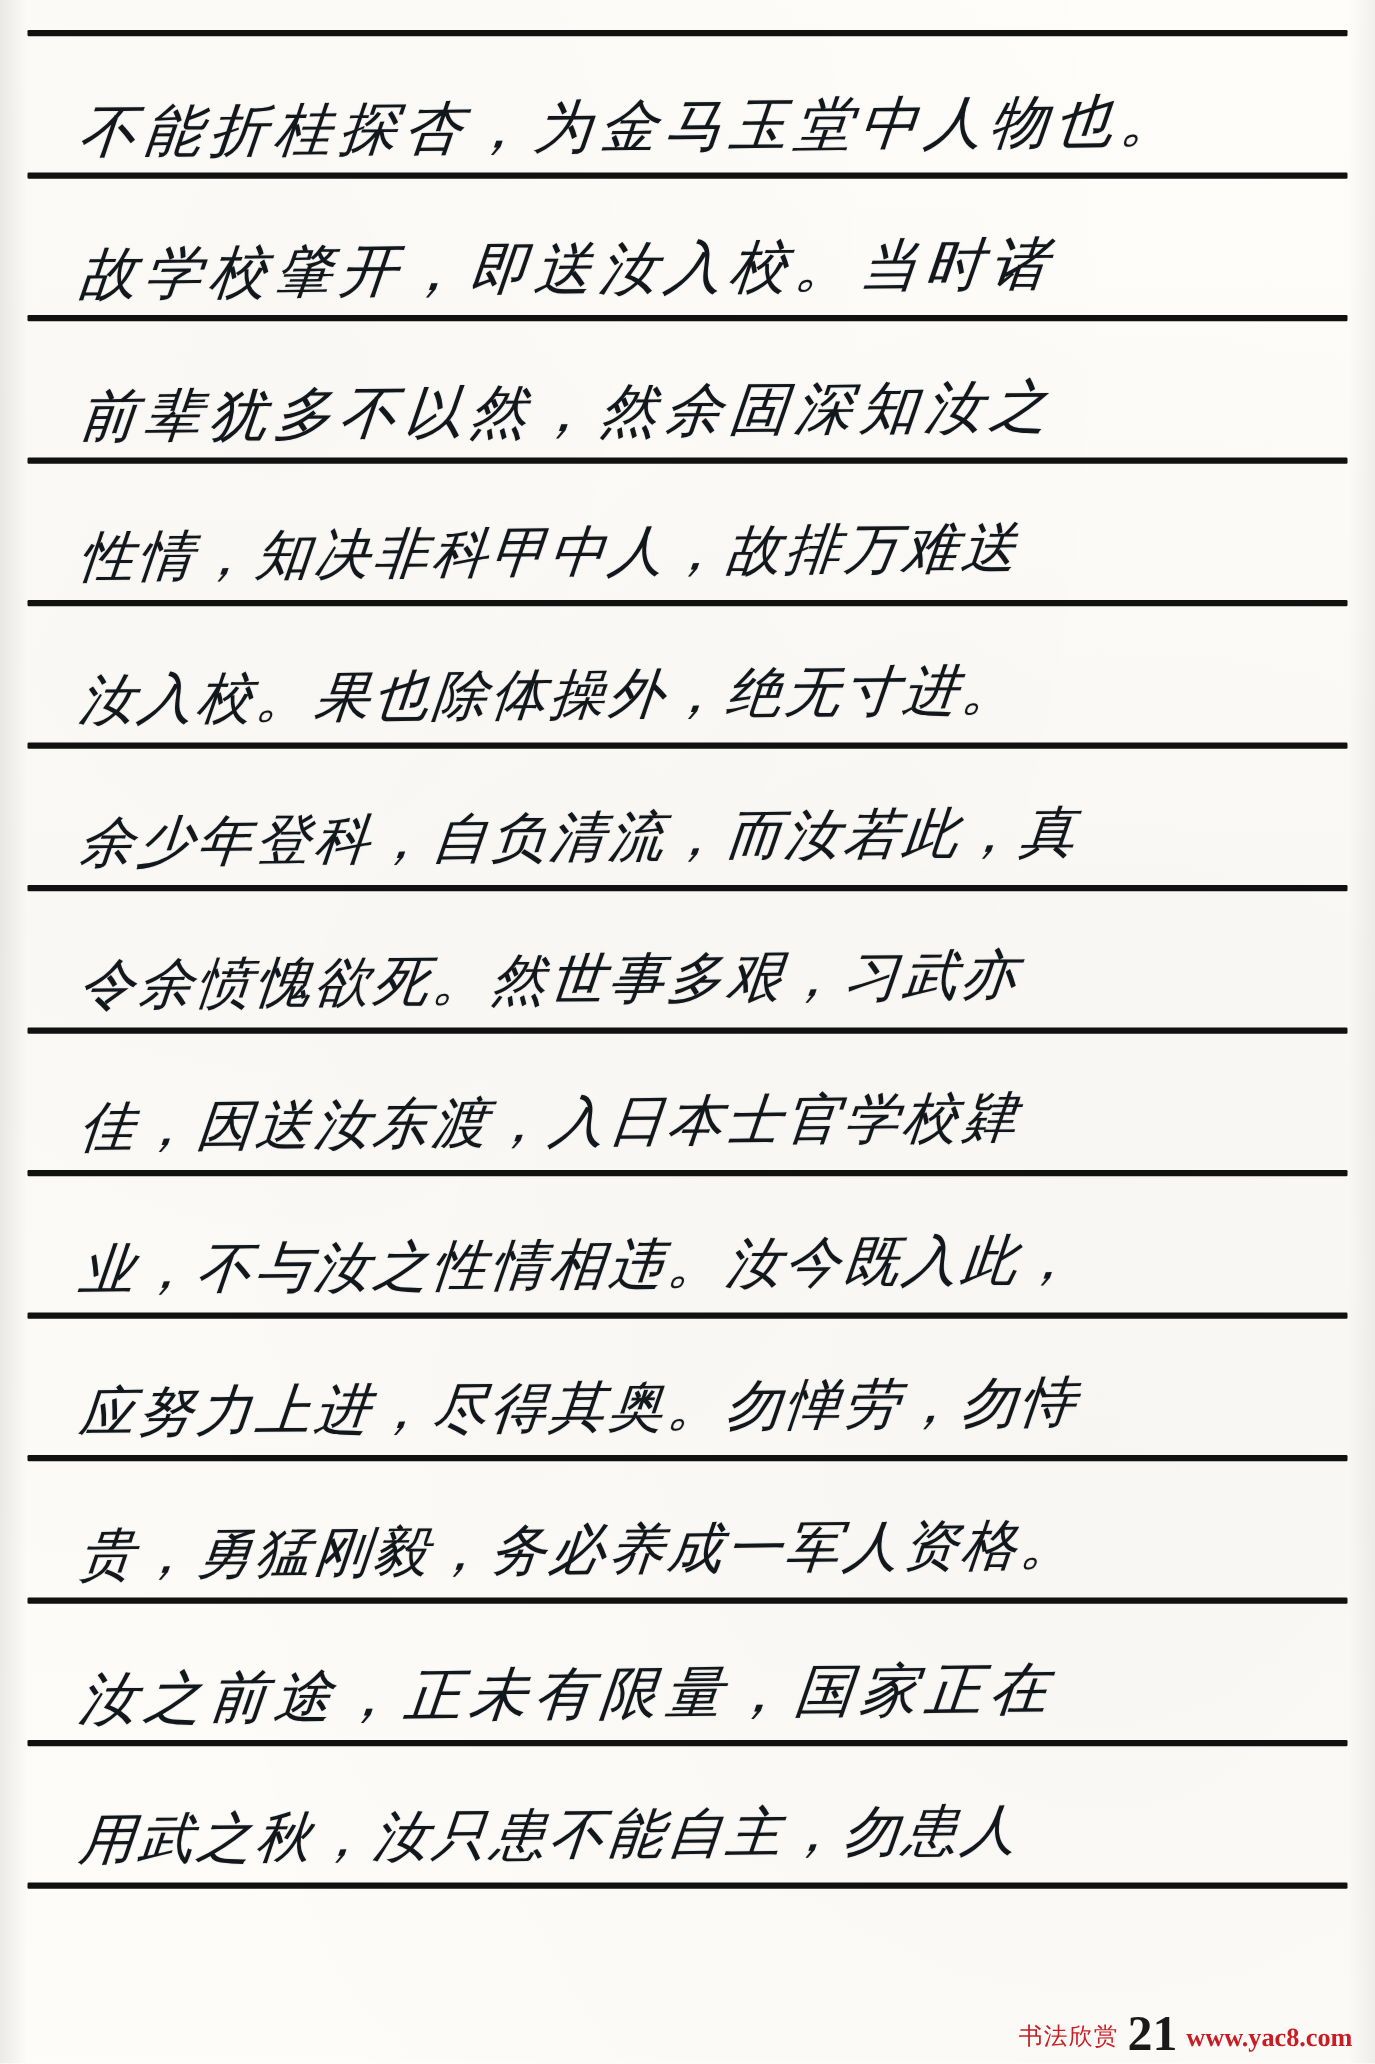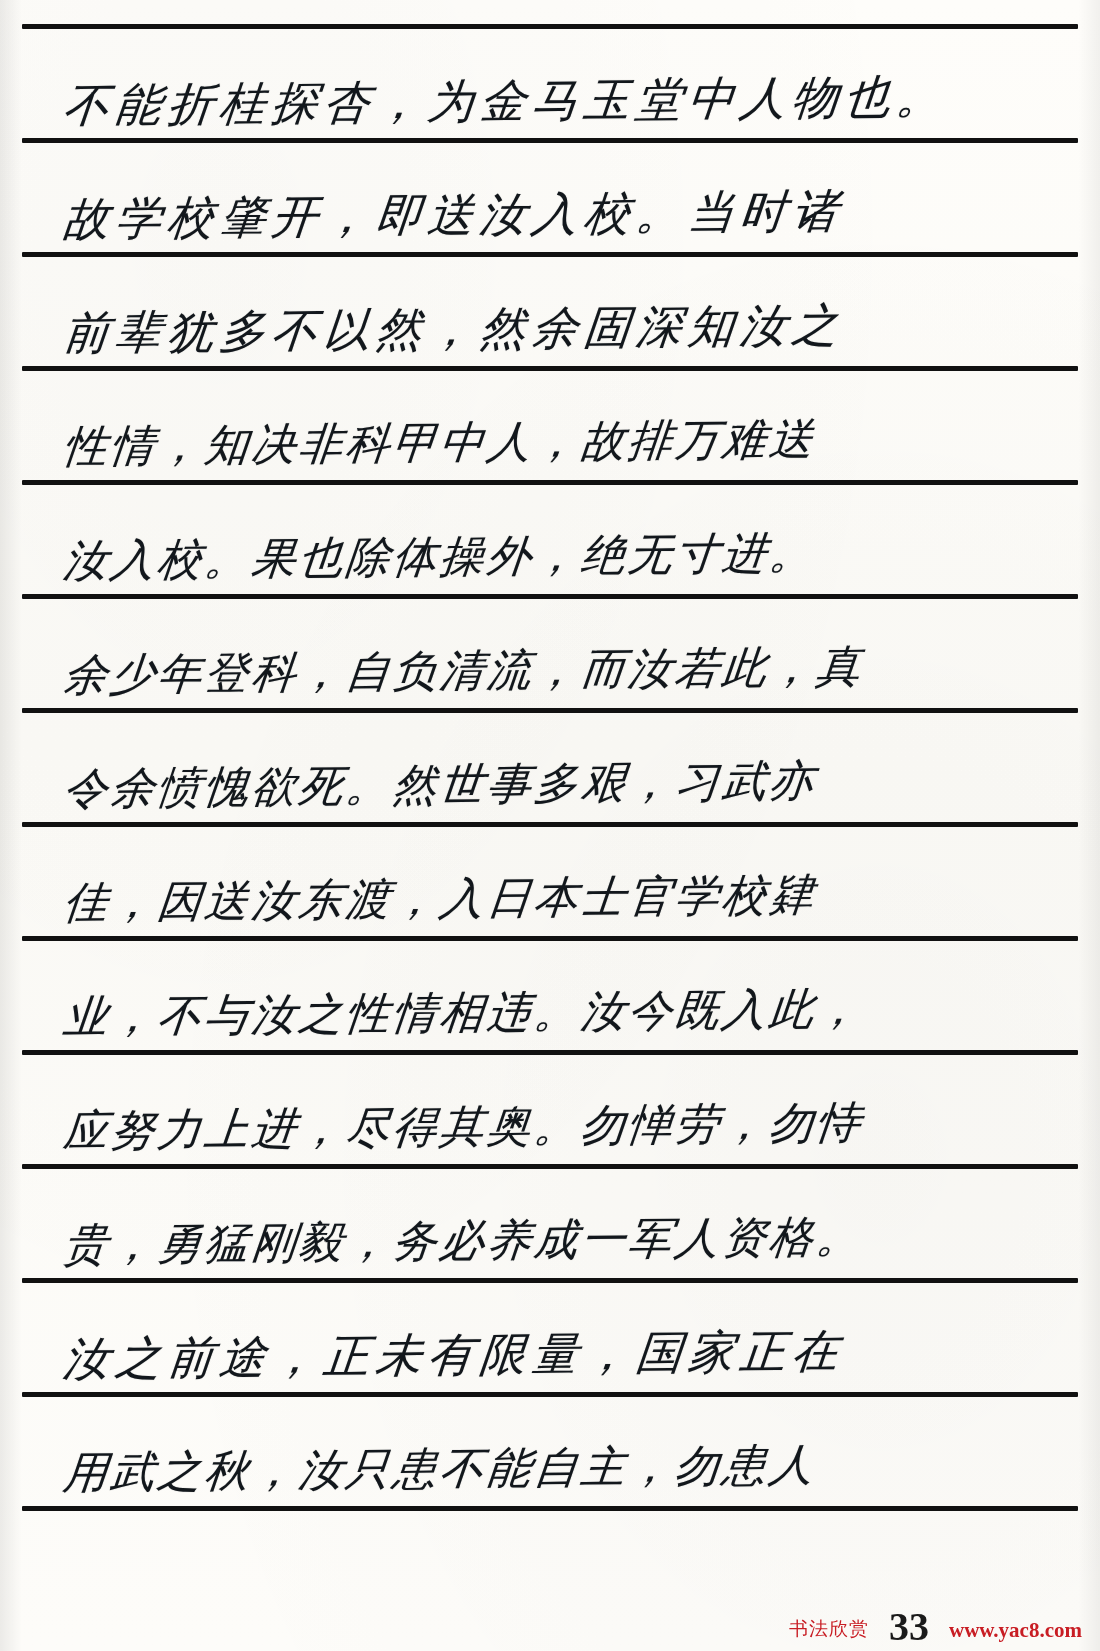--- a/index.html
+++ b/index.html
@@ -67,21 +67,21 @@
     font-weight: 400;
     text-shadow: 0 0 1px rgba(20,25,30,0.35);
   }
   .hand-text.tight { letter-spacing: 3px; font-size: 44px; }
   .footer {
     position: absolute;
     right: 18px;
     bottom: 6px;
     display: flex;
     align-items: flex-end;
-    gap: 20px;
+    gap: 7px;
   }
   .footer-brand {
     font-family: "DejaVu Sans", sans-serif;
     font-size: 19px;
     color: #c81d24;
     letter-spacing: 1px;
     padding-bottom: 3px;
   }
   .footer-page {
     font-family: "Liberation Serif", serif;
@@ -176,16 +176,16 @@
       <span class="hand-text tight">用武之秋，汝只患不能自主，勿患人</span>
     </div>
 
   </div>
 
   <div class="edge-shade-left"></div>
   <div class="edge-shade-right"></div>
 
   <div class="footer">
     <span class="footer-brand">书法欣赏</span>
-    <span class="footer-page">33</span>
+    <span class="footer-page">21</span>
     <span class="footer-url">www.yac8.com</span>
   </div>
 </div>
 
 </body></html>

